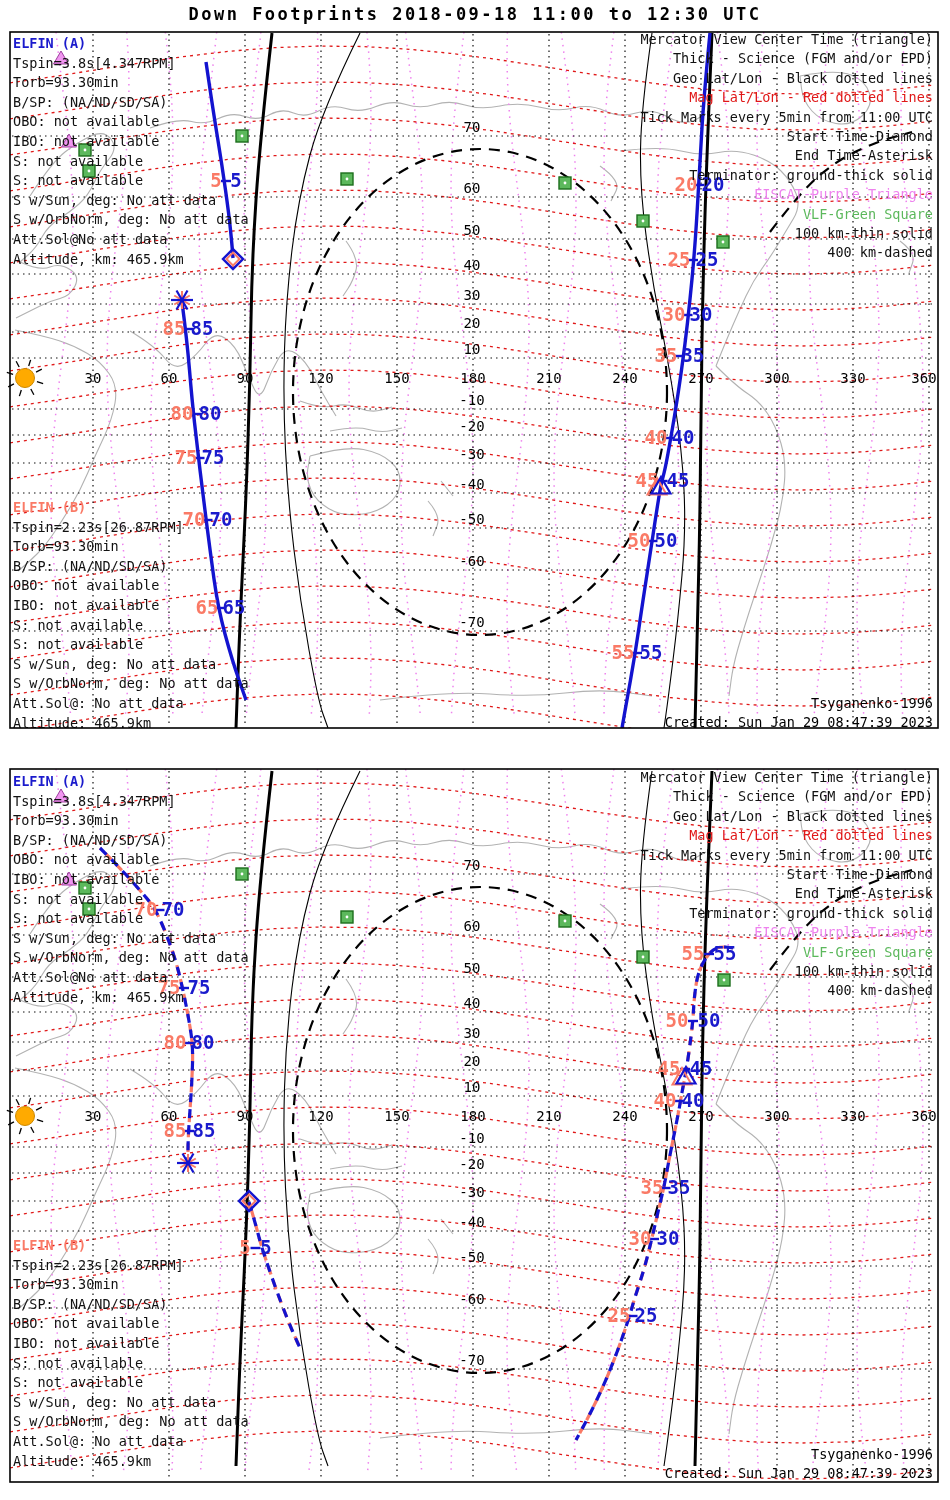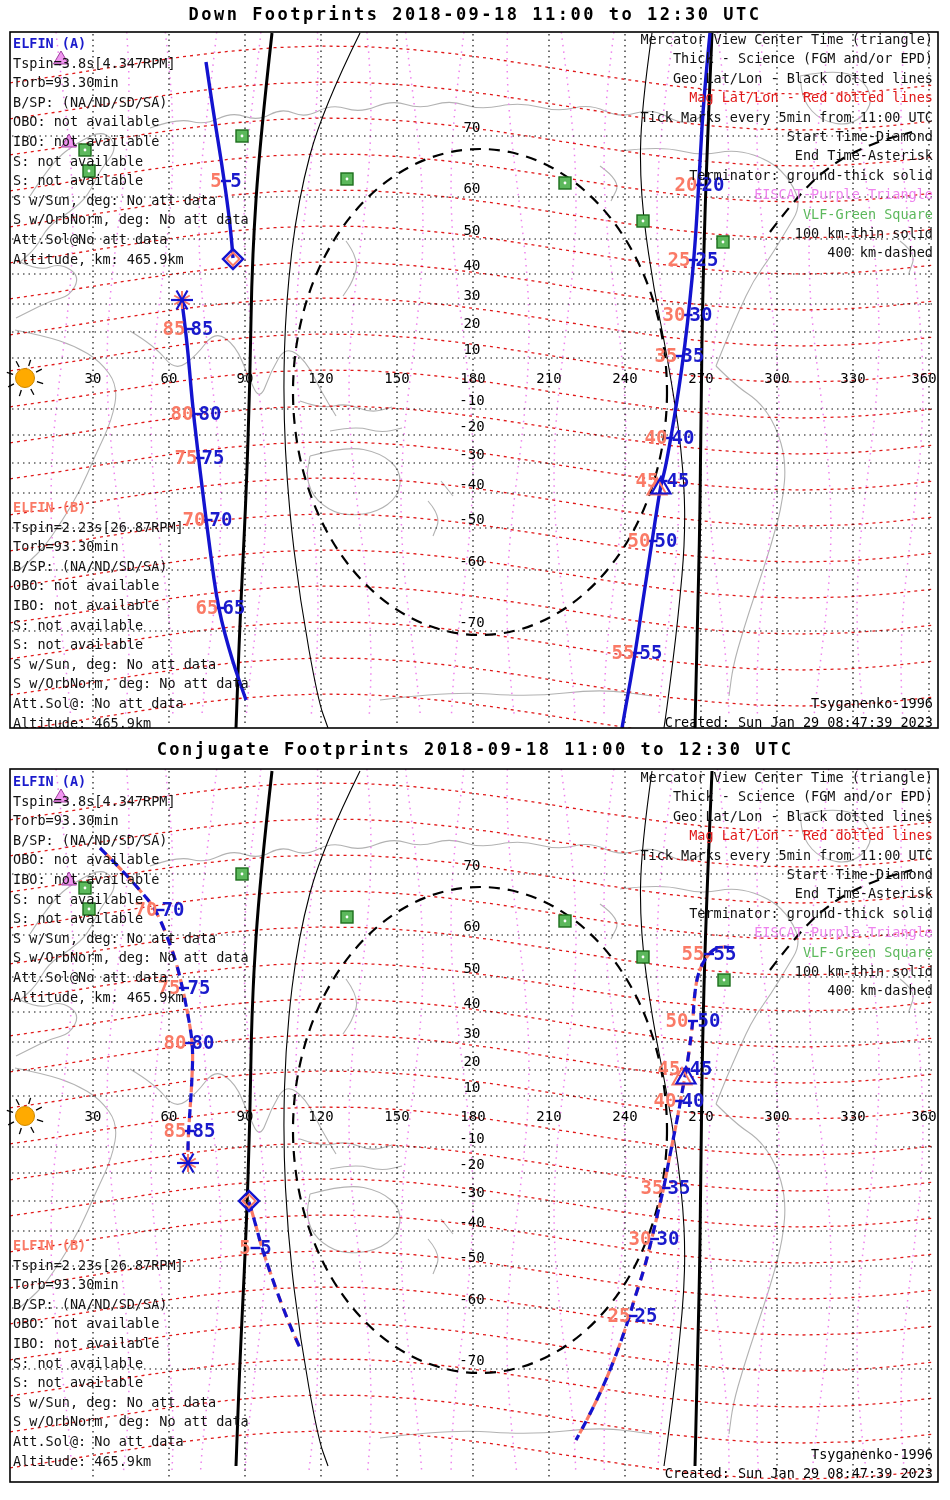--- a/index.html
+++ b/index.html
@@ -10,21 +10,20 @@
   #title-1{top:4px;}
   #title-2{top:739px;}
   svg{position:absolute;left:0;top:0;}
   text{font-family:"DejaVu Sans Mono", monospace;}
 </style>
 </head>
 <body>
 
 <div class="page">
   <div class="panel-title" id="title-1">Down Footprints 2018-09-18 11:00 to 12:30 UTC</div>
-  <div class="panel-title" id="title-2">Conjugate Footprints 2018-09-18 11:00 to 12:30 UTC</div>
   <svg id="plot-svg" width="950" height="1500" viewBox="0 0 950 1500">
       <g>
         <clipPath id="clip0">
           <rect x="10" y="32" width="928" height="696"></rect>
         </clipPath>
         <g clip-path="url(#clip0)">
           <g>
             <path d="M150,128Q178,118 191.5,121.5Q205,125 218.5,118.5Q232,112 245,116.5Q258,121 270,114.5Q282,108 293.5,113Q305,118 318.5,111Q332,104 346,108.5Q360,113 376,106.5Q392,100 406,104.5Q420,109 435,104.5Q450,100 465,105Q480,110 500,106Q520,102 539,107Q558,112 574,108Q590,104 605,111Q620,118 636,113Q652,108 668,117Q684,126 695,120L706,114" fill="none" stroke="#b2b2b2" stroke-width="1.1"></path>
             <path d="M30,196Q52,162 65,152Q78,142 91,136Q104,130 111,139Q118,148 109,159Q100,170 94,183Q88,196 79,204Q70,212 59,219Q48,226 42,237Q36,248 28,255L20,262" fill="none" stroke="#b2b2b2" stroke-width="1.1"></path>
             <path d="M20,262Q40,271 50,267Q60,263 70,269.5Q80,276 75,286Q70,296 60,298.5Q50,301 40,306Q30,311 23,314.5L16,318" fill="none" stroke="#b2b2b2" stroke-width="1.1"></path>

